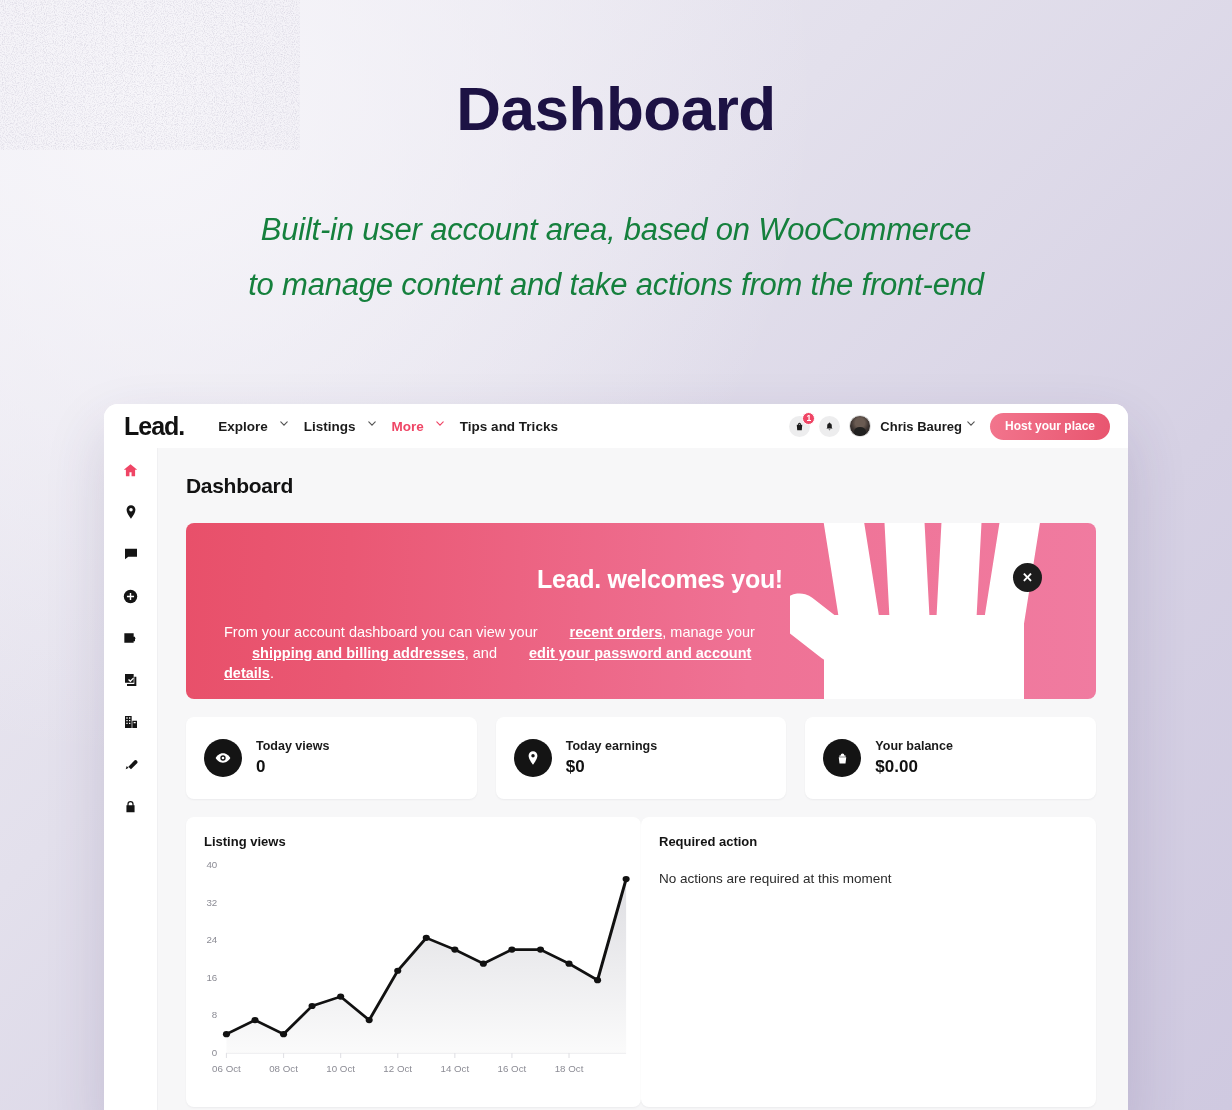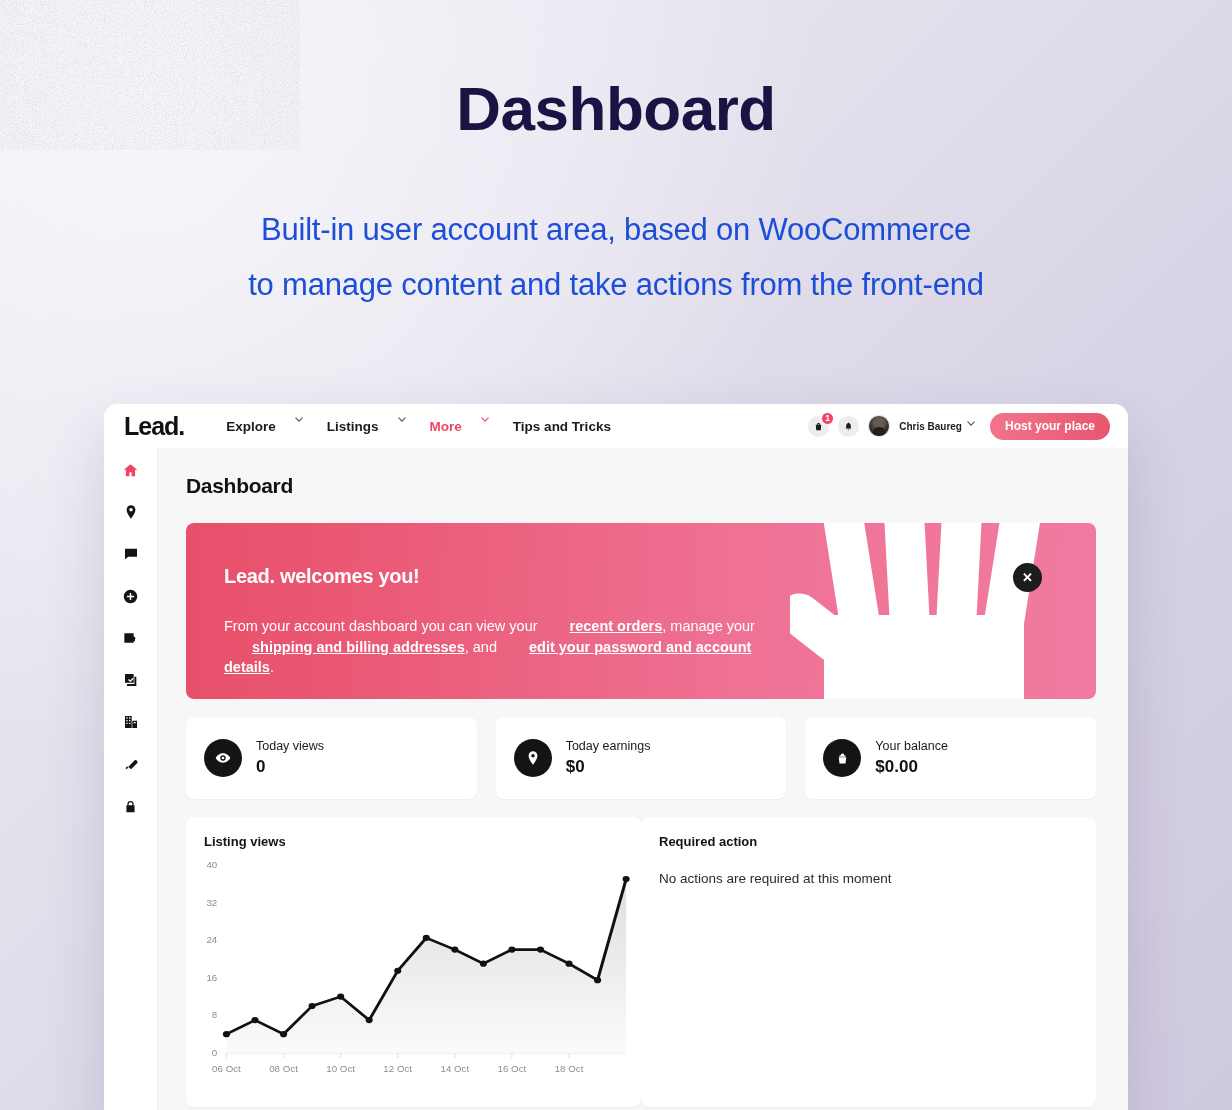--- a/index.html
+++ b/index.html
@@ -21,22 +21,22 @@
 
   
   .hero { position: absolute; top: 0; left: 0; width: 1232px; text-align: center; }
   .hero-title {
     margin-top: 78px;
     font-size: 62px; font-weight: 700; letter-spacing: -0.5px;
     color: #1d1244; line-height: 1;
   }
   .hero-sub {
     margin-top: 62px;
-    font-size: 31px; font-weight: 400; color: #1d4ed8;
-    line-height: 1.78; letter-spacing: -0.2px;
+    font-size: 31px; font-weight: 400; color: #15803d;
+    line-height: 1.78; letter-spacing: -0.2px; font-style: italic;
   }
 
   
   .app-window {
     position: absolute; left: 104px; top: 404px;
     width: 1024px; height: 720px;
     background: #ffffff;
     border-radius: 14px 14px 0 0;
     overflow: hidden;
     box-shadow: 0 26px 60px rgba(60,46,100,.16);
@@ -46,21 +46,21 @@
   .app-header {
     height: 44px; background: #fff;
     display: flex; align-items: center;
     padding: 0 18px 0 20px;
     position: relative; z-index: 5;
   }
   .brand { font-size: 25px; font-weight: 700; color: #111; letter-spacing: -1px; }
   .nav { display: flex; align-items: center; gap: 17px; margin-left: 34px; }
   .nav-item {
     font-size: 13.5px; font-weight: 600; color: #1b1b1b;
-    display: flex; gap: 19px; cursor: pointer; white-space: nowrap; margin-left: 8px;
+    display: flex; align-items: center; gap: 12px; cursor: pointer; white-space: nowrap;
   }
   .nav-item.accent { color: #ef4565; }
   .caret { width: 7px; height: 7px; position: relative; top: -2px; }
   .caret svg { display: block; }
   .header-right { margin-left: auto; display: flex; align-items: center; gap: 9px; }
   .icon-circle {
     width: 21px; height: 21px; border-radius: 50%; background: #ededee;
     display: flex; align-items: center; justify-content: center; position: relative;
     cursor: pointer;
   }
@@ -74,21 +74,21 @@
   .avatar {
     width: 22px; height: 22px; border-radius: 50%;
     background: radial-gradient(circle at 50% 34%, #6a5b52 0 28%, #3b3330 55%, #171515 100%);
     border: 1px solid #dedede; overflow: hidden; position: relative;
   }
   .avatar::after{
     content:""; position:absolute; left:4px; right:4px; bottom:0; height:9px;
     border-radius:50% 50% 0 0; background:#20201f;
   }
   .user-name {
-    font-size: 10px; font-weight: 600; color: #1b1b1b;
+    font-size: 13px; font-weight: 600; color: #1b1b1b;
     display: flex; align-items: center; gap: 5px; cursor: pointer;
   }
   .host-btn {
     margin-left: 7px; height: 27px; padding: 0 15px; border-radius: 14px;
     background: linear-gradient(100deg, #f2758d 0%, #e8556f 100%);
     color: #fff; font-size: 12px; font-weight: 700;
     display: flex; align-items: center; border: none; cursor: pointer; white-space: nowrap;
   }
 
   
@@ -105,21 +105,21 @@
   .page-title { font-size: 21px; font-weight: 700; color: #121212; letter-spacing: -0.3px; }
 
   
   .banner {
     margin-top: 25px; height: 176px; border-radius: 8px; position: relative;
     background: linear-gradient(92deg, #e8506a 0%, #ea5874 18%, #ef7295 62%, #f07ba0 100%);
     overflow: hidden;
   }
   .hand { position: absolute; right: 16px; top: -12px; width: 290px; height: 230px; }
   .banner-inner { position: relative; z-index: 2; padding: 42px 0 0 38px; }
-  .banner-title { color: #fff; font-size: 20px; font-weight: 700; letter-spacing: -0.3px; }
+  .banner-title { color: #fff; font-size: 25px; font-weight: 700; letter-spacing: -0.3px; text-align: center; }
   .banner-text {
     margin-top: 28px; color: #fff; font-size: 14.5px; line-height: 1.42; max-width: 560px;
   }
   .banner-text a { color: #fff; font-weight: 700; text-decoration: underline; padding-left: 28px; }
   .close-btn {
     position: absolute; right: 54px; top: 40px; z-index: 3;
     width: 29px; height: 29px; border-radius: 50%; background: #1c1c1c;
     display: flex; align-items: center; justify-content: center;
     color: #fff; font-size: 13px; font-weight: 700; cursor: pointer; border: none;
   }
@@ -128,21 +128,21 @@
   .stats { margin-top: 18px; display: flex; gap: 19px; }
   .stat-card {
     flex: 1; height: 82px; background: #fff; border-radius: 8px;
     display: flex; align-items: center; padding: 0 18px; gap: 14px;
     box-shadow: 0 1px 2px rgba(20,20,30,.05);
   }
   .stat-ic {
     width: 38px; height: 38px; border-radius: 50%; background: #141414;
     display: flex; align-items: center; justify-content: center; flex: 0 0 38px;
   }
-  .stat-label { font-size: 12.5px; font-weight: 400; color: #1a1a1a; }
+  .stat-label { font-size: 12.5px; font-weight: 700; color: #1a1a1a; }
   .stat-value { font-size: 17px; font-weight: 700; color: #111; margin-top: 4px; }
 
   
   .panels { margin-top: 18px; display: flex; }
   .panel {
     flex: 1; background: #fff; border-radius: 8px; padding: 17px 18px 0 18px;
     box-shadow: 0 1px 2px rgba(20,20,30,.05); height: 290px; position: relative;
   }
   .panel-title { font-size: 13px; font-weight: 700; color: #141414; }
   .panel-sub { font-size: 13.5px; color: #2a2a2a; margin-top: 22px; }

